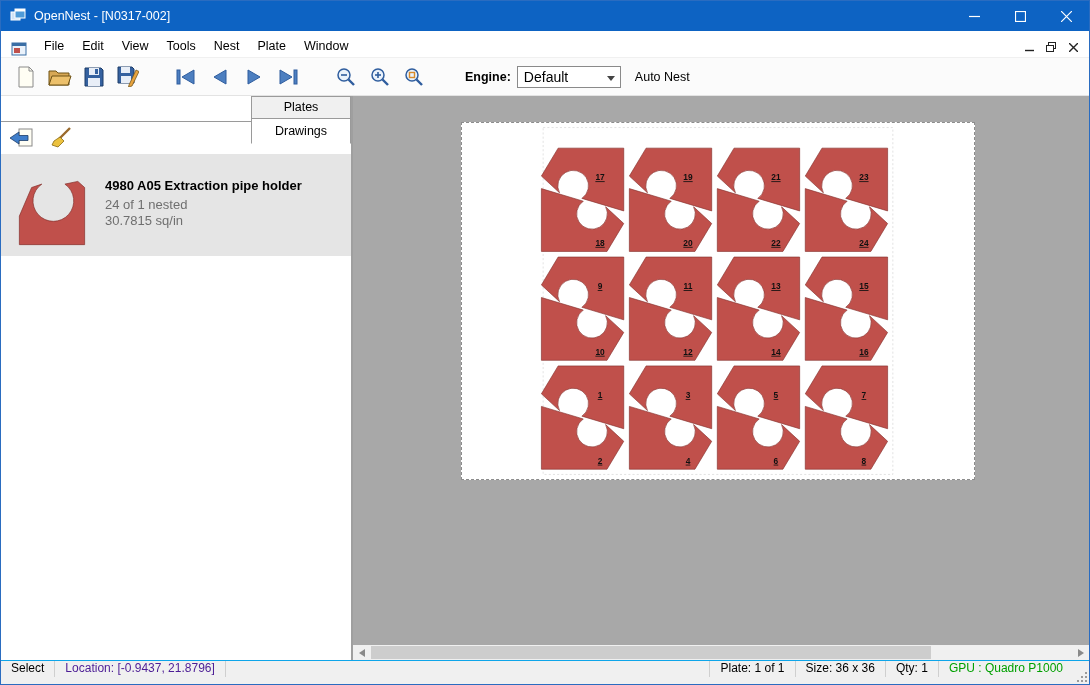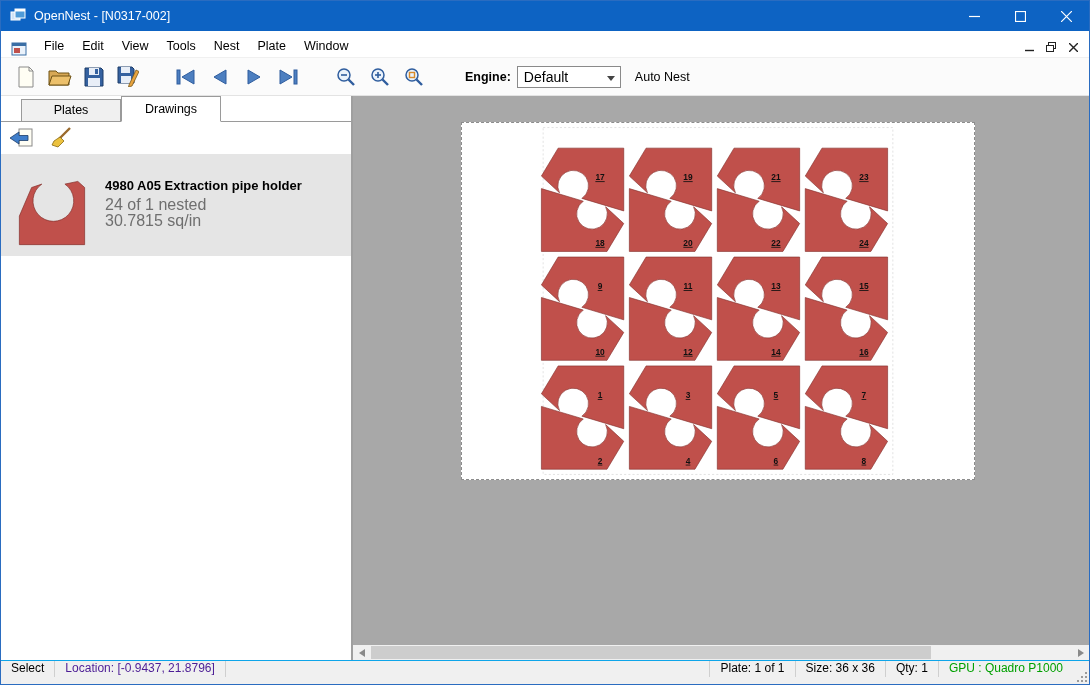--- a/index.html
+++ b/index.html
@@ -28,32 +28,32 @@
   .tool-group + .tool-group { margin-left:24px; }
   .engine-label { font-size:12.5px; font-weight:bold; margin:0 6px 0 34px; }
   .combo { width:104px; height:22px; border:1px solid #8a8a8a; background:#fff; display:flex; align-items:center; font-size:14px; padding-left:6px; position:relative; }
   .combo .arrow { position:absolute; right:5px; top:9px; width:0; height:0; border-left:4px solid transparent; border-right:4px solid transparent; border-top:5px solid #444; }
   .autonest { font-size:12.5px; margin-left:14px; }
 
   
   .main { flex:1; display:flex; min-height:0; }
   .left-panel { width:352px; background:#fff; border-right:2px solid #9f9f9f; display:flex; flex-direction:column; }
 
-  .tabstrip { height:26px; display:flex; align-items:flex-end; border-bottom:1px solid #9a9a9a; background:#fff; padding-left:20px; }
+  .tabstrip { height:26px; display:flex; align-items:flex-end; border-bottom:1px solid #9a9a9a; background:#fff; padding-left:2px;flex-direction:column; }
   .tab { width:100px; text-align:center; font-size:12.5px; border:1px solid #9a9a9a; border-bottom:none; background:#f0f0f0; height:22px; line-height:21px; }
   .tab.active { background:#fff; height:26px; line-height:25px; margin-bottom:-1px; border-bottom:1px solid #fff; z-index:2; }
 
   .mini-toolbar { height:32px; display:flex; align-items:center; padding-left:6px; gap:12px; background:#fff; }
   .mini-btn { width:28px; height:26px; display:flex; align-items:center; justify-content:center; }
 
   .drawing-item { background:#e5e5e5; display:flex; padding:24px 8px 10px 14px; gap:16px; cursor:default; }
   .drawing-item .thumb { width:74px; height:68px; flex:0 0 74px; }
   .drawing-item .info { display:flex; flex-direction:column; }
   .drawing-item .title { font-size:13px; font-weight:bold; color:#000; margin-bottom:4px; }
-  .drawing-item .detail { font-size:16px; color:#6f6f6f; line-height:16px; }
+  .drawing-item .detail { font-size:13px; color:#6f6f6f; line-height:16px; }
 
   .canvas { flex:1; background:#a8a8a8; position:relative; overflow:hidden; }
   .plate { position:absolute; left:108px; top:26px; width:514px; height:358px; background:#fff; border:1px dashed #8d8d8d; }
   .plate svg { display:block; width:100%; height:100%; }
 
   .hscroll { height:15px; flex:0 0 15px; display:flex; background:#fff; }
   .hscroll .left-pad { width:352px; background:#fff; border-right:2px solid #9f9f9f; }
   .hscroll .track { flex:1; background:#f0f0f0; position:relative; }
   .hscroll .thumb { position:absolute; left:18px; top:1px; height:13px; width:560px; background:#cdcdcd; }
   .hscroll .arr { position:absolute; top:0; width:17px; height:15px; display:flex; align-items:center; justify-content:center; }

